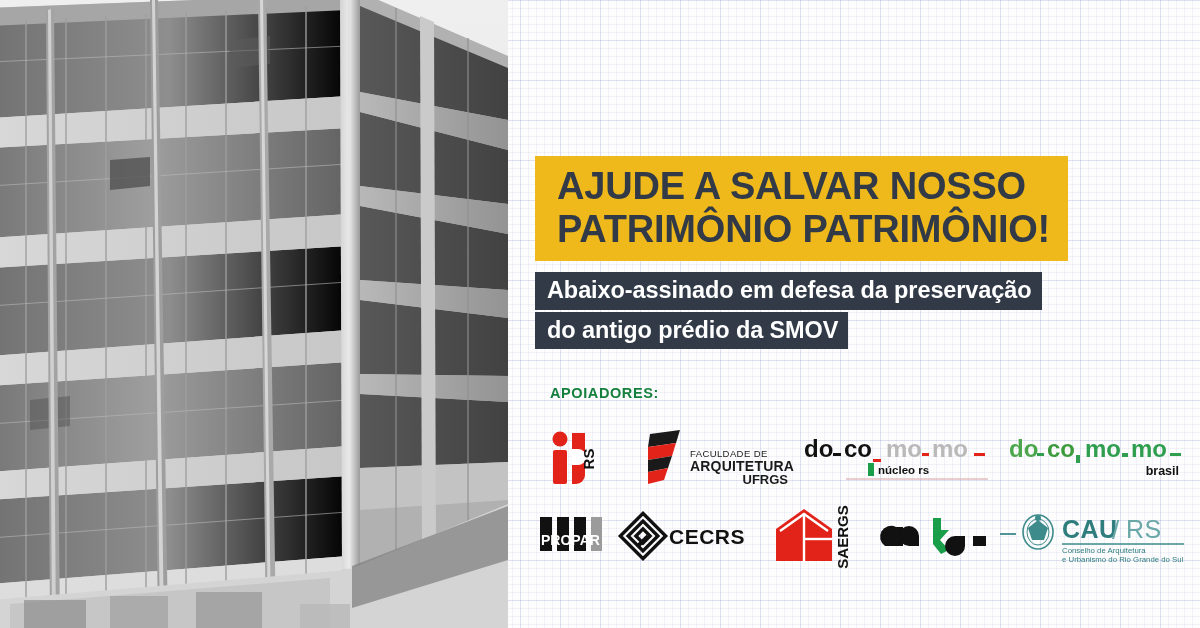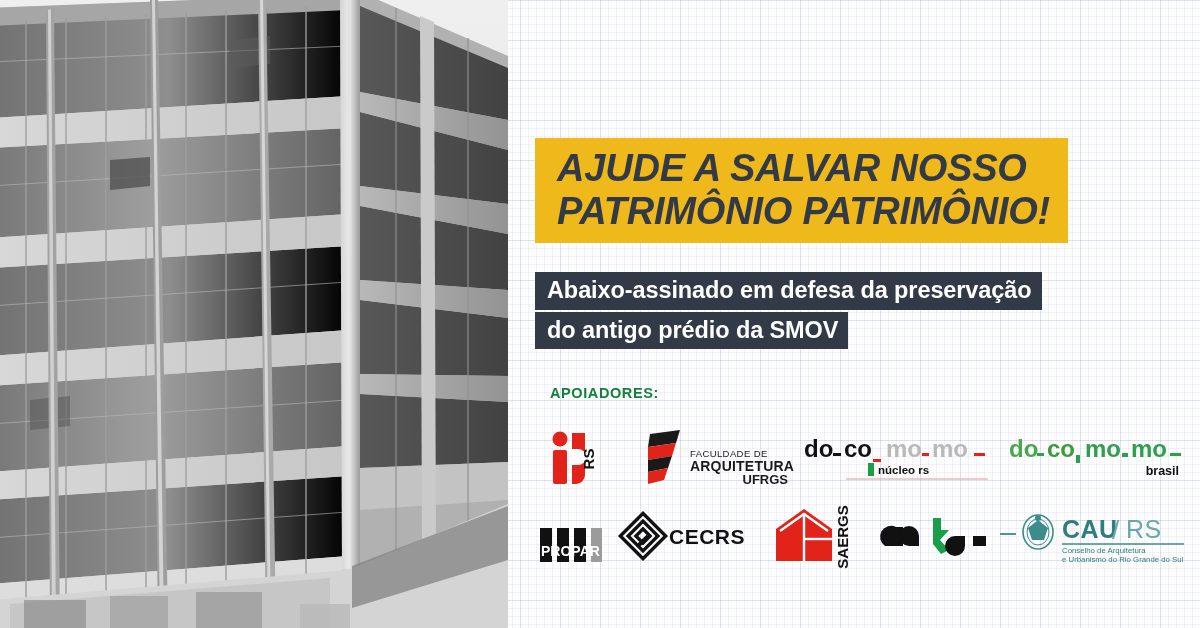--- a/index.html
+++ b/index.html
@@ -28,25 +28,24 @@
   
   .photo{
     position:absolute;left:0;top:0;width:508px;height:628px;
     overflow:hidden;background:#9a9a97;
     filter:grayscale(1);
   }
   .photo svg{display:block;width:508px;height:628px;}
   
   .content{position:absolute;left:508px;top:0;width:692px;height:628px;}
   .headline{
-    position:absolute;left:27px;top:138px;
+    position:absolute;left:27px;top:156px;
     background:#efb81b;
     padding:9px 18px 11px 22px;
     display:inline-block;
-    font-style:italic;
   }
   .headline .h-line{
     display:block;
     color:#313a46;
     font-size:38px;
     font-weight:bold;
     letter-spacing:-0.2px;
     line-height:1.12;
     white-space:nowrap;
   }
@@ -72,21 +71,21 @@
     width:660px;
   }
   .row-1{top:423px;height:70px;}
   .row-2{top:502px;height:68px;}
   .logo-cell{display:flex;align-items:center;justify-content:center;height:100%;}
   
   .c-iab{width:96px;}
   .c-ufrgs{width:168px;justify-content:flex-end;}
   .c-docors{width:210px;}
   .c-docobr{width:186px;}
-  .c-propar{width:96px;align-items:flex-end;}
+  .c-propar{width:96px;}
   .c-cecrs{width:152px;}
   .c-saergs{width:118px;}
   .c-astec{width:126px;}
   .c-cau{width:200px;}
   svg{overflow:visible;}
 </style>
 </head>
 <body>
 
 <div id="poster">

